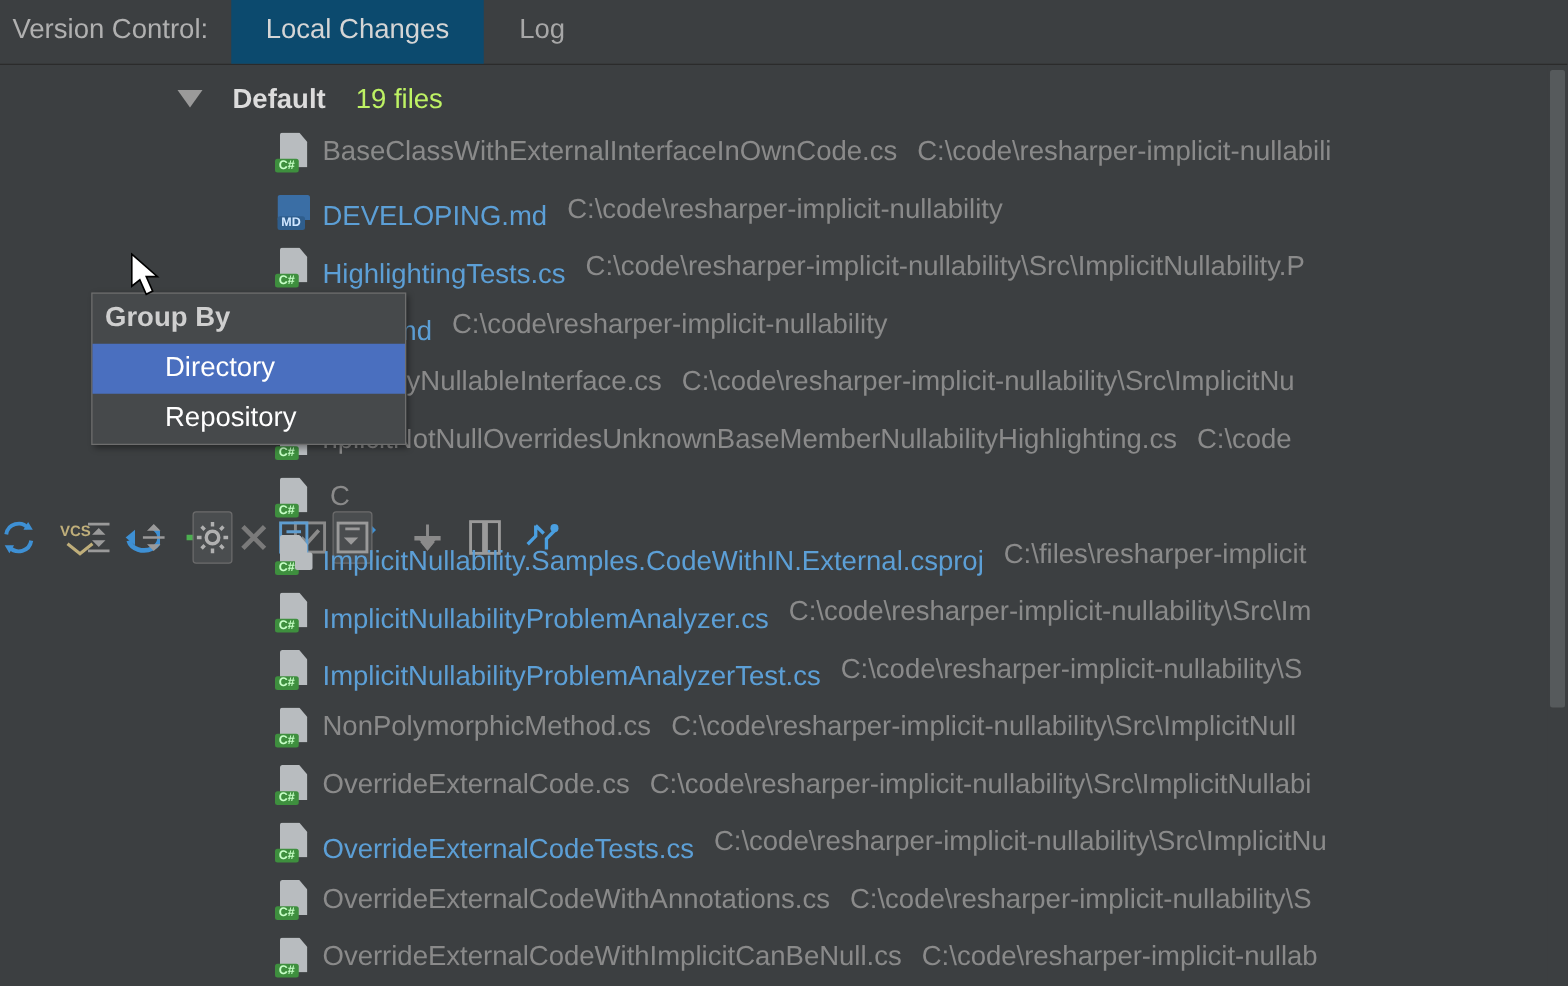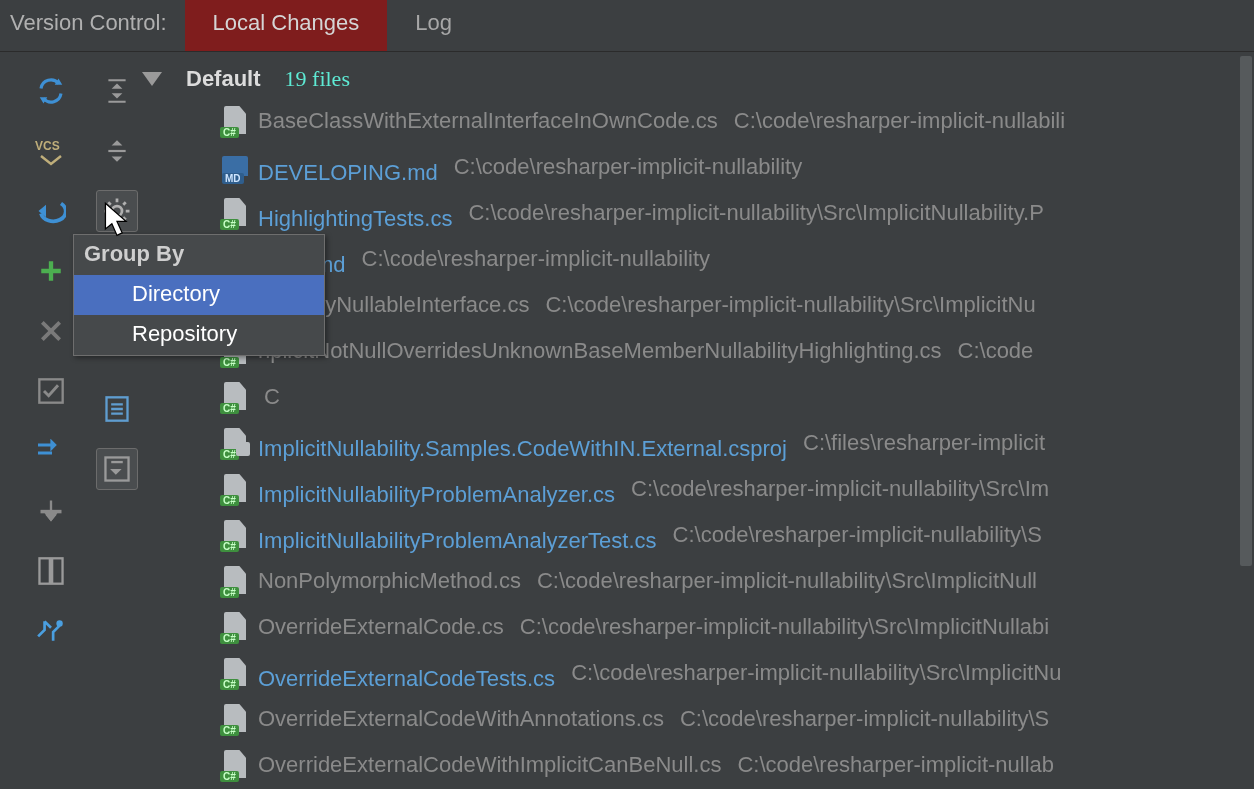--- a/index.html
+++ b/index.html
@@ -23,37 +23,36 @@
   .vc-label {
     padding: 10px 18px 0 10px;
     color: #b0b0b0;
   }
   .tab {
     padding: 10px 28px 0 28px;
     color: #a7a7a7;
     cursor: pointer;
   }
   .tab.active {
-    background: #7f1d1d;
+    background: #0c4a6e;
     color: #d5d5d5;
   }
 
   
   .main {
     display: flex;
     height: calc(100% - 52px);
   }
   .toolbar-col {
     width: 66px;
     display: flex;
-    flex-direction: column;
+    flex-direction: row;
     align-items: center;
     gap: 18px;
     padding-top: 18px;
-    padding-left: 36px;
   }
   .toolbar-col.col2 { width: 66px; }
   .tool-btn {
     width: 42px; height: 42px;
     display: flex; align-items: center; justify-content: center;
     border-radius: 3px;
     cursor: pointer;
   }
   .tool-btn.active-frame {
     border: 1px solid #6c6c6c;
@@ -76,21 +75,21 @@
     padding-left: 10px;
     margin-bottom: 6px;
   }
   .triangle-down {
     width: 0; height: 0;
     border-left: 10px solid transparent;
     border-right: 10px solid transparent;
     border-top: 14px solid #9a9a9a;
   }
   .cl-name { font-weight: 600; color: #dcdcdc; }
-  .cl-count { color: #5eead4; font-family: Liberation Serif, serif; }
+  .cl-count { color: #bef264; }
 
   .file-row {
     display: flex;
     align-items: center;
     gap: 10px;
     height: 46px;
     padding-left: 90px;
     font-size: 22px;
   }
   .file-name.blue { color: #5c9fd6; margin-top: 11px; }

